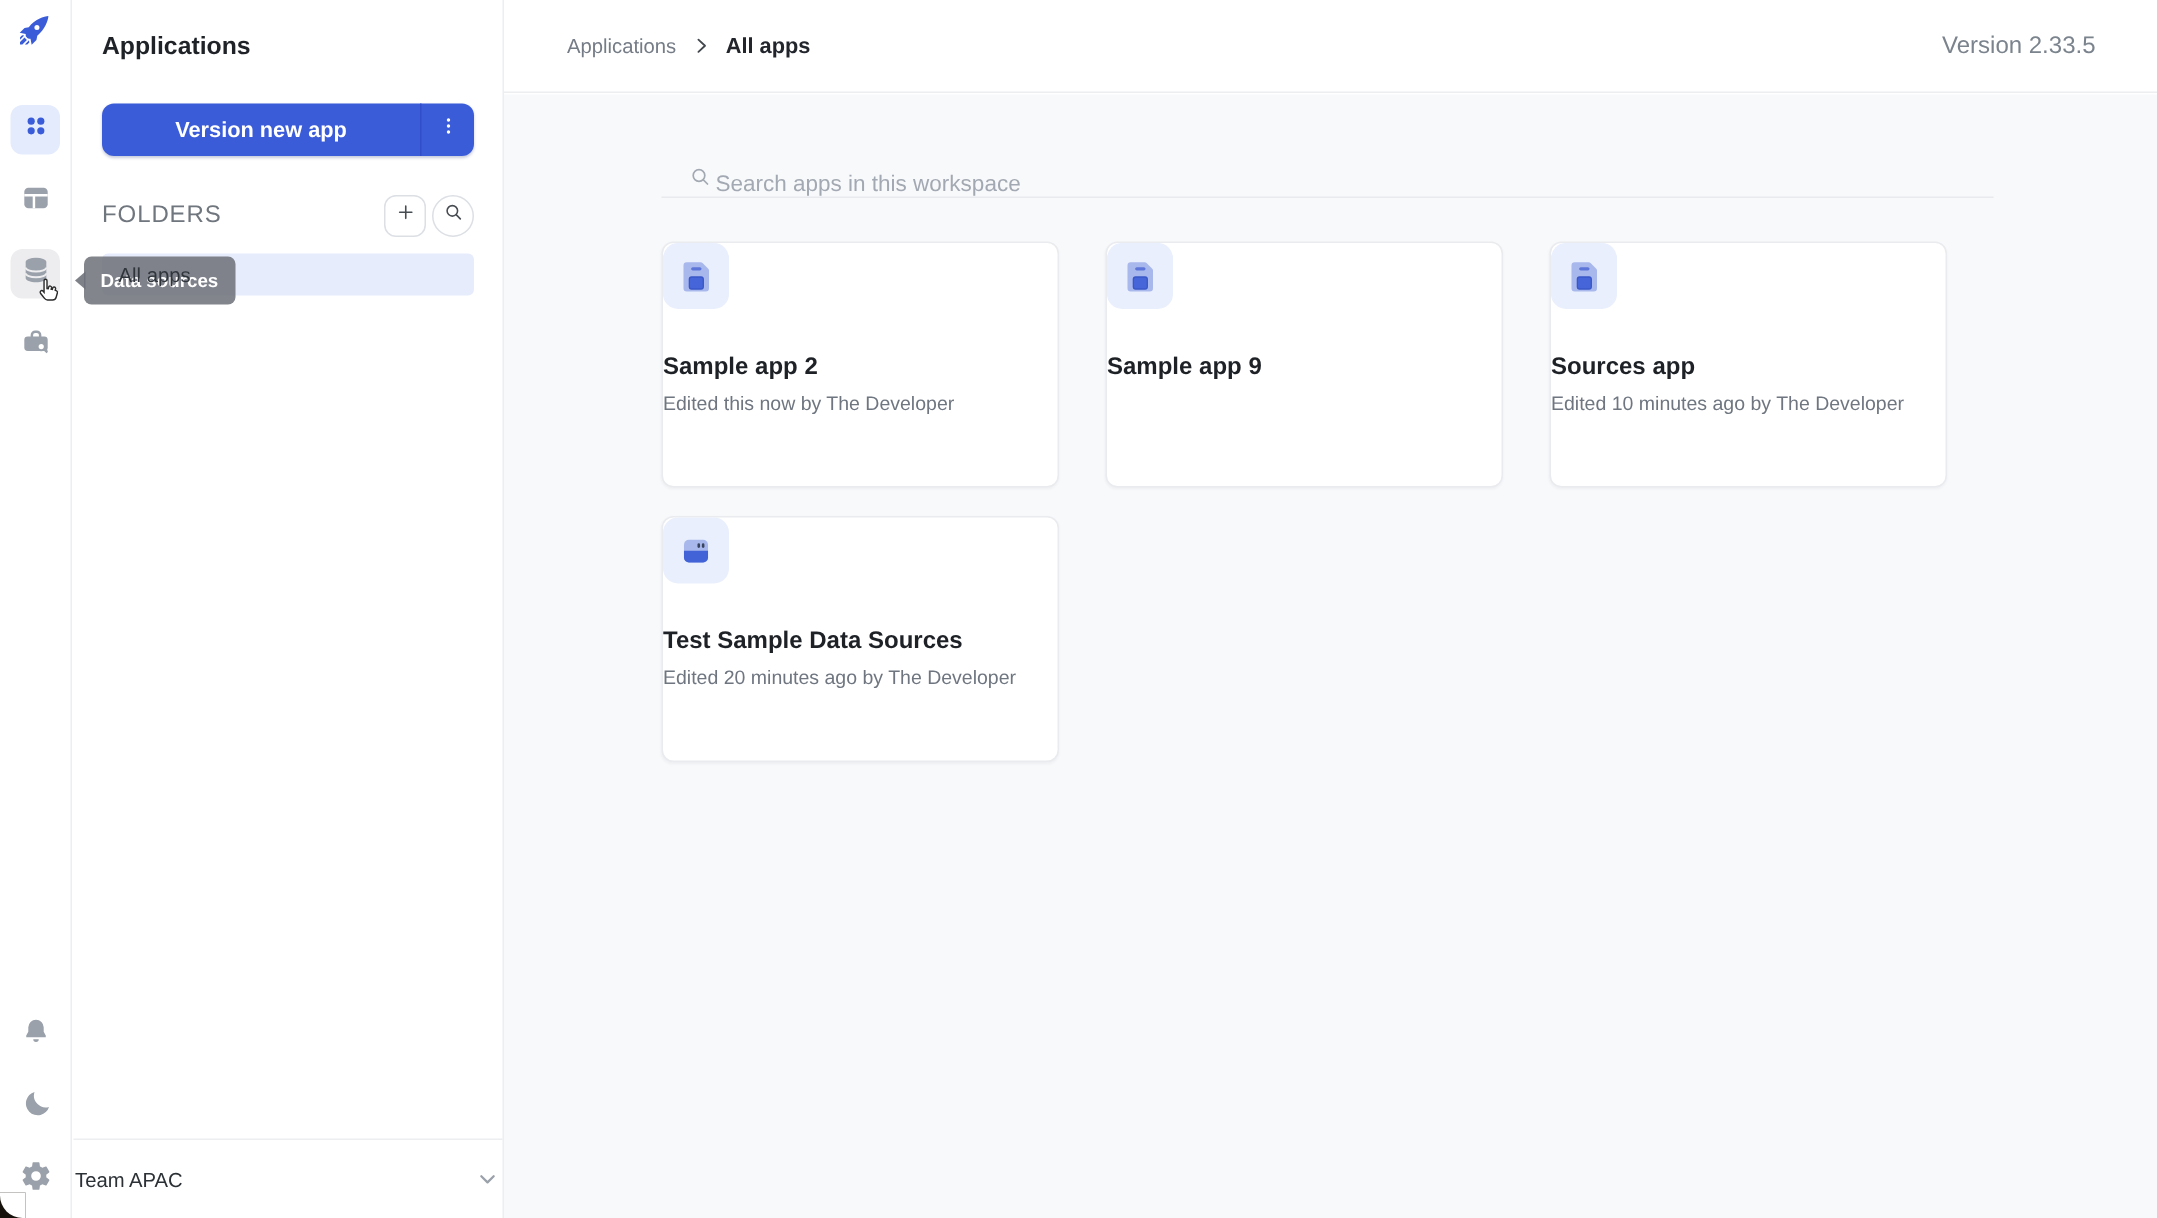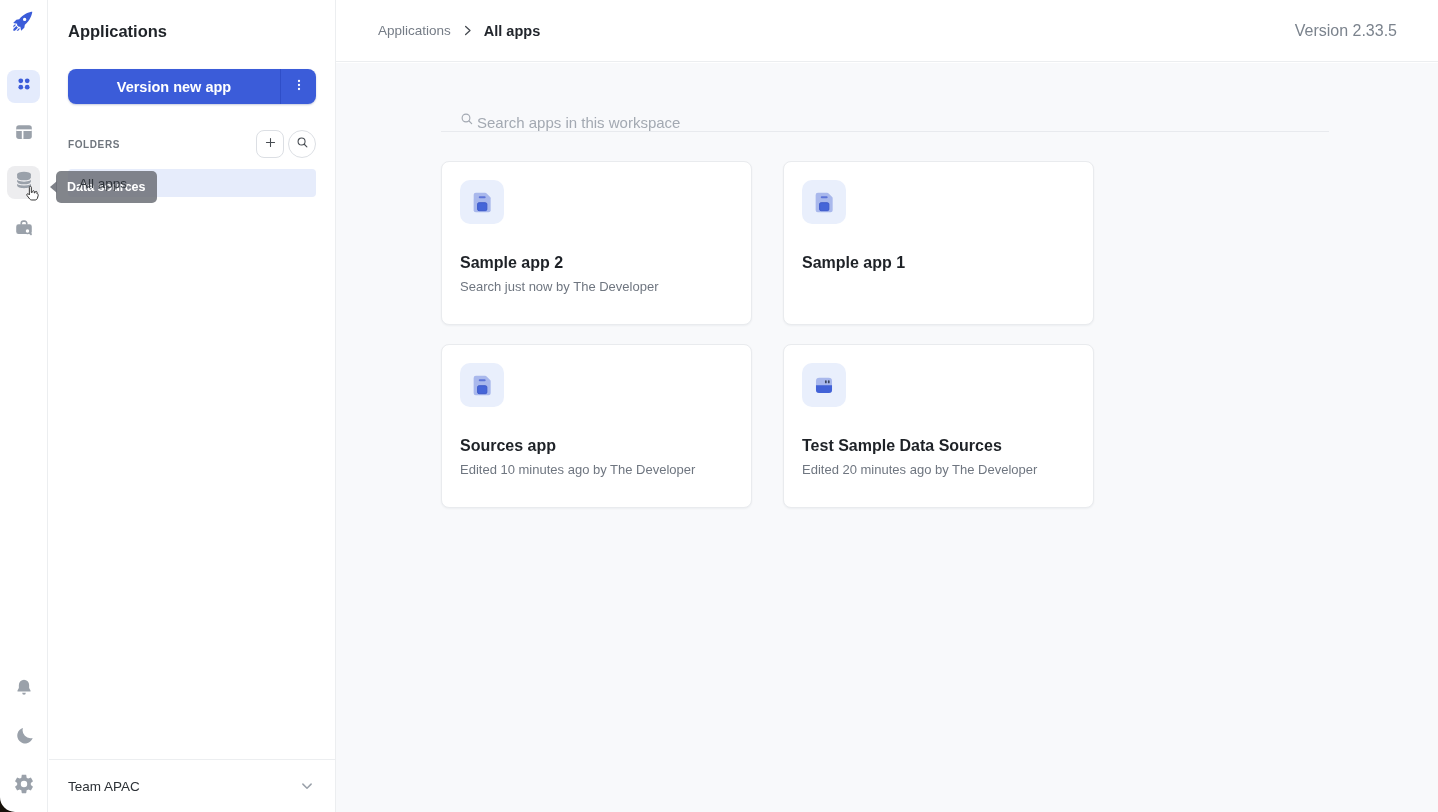--- a/index.html
+++ b/index.html
@@ -24,57 +24,57 @@
   .sb-title { position:absolute; left:19px; top:22px; font-size:16.5px; font-weight:bold; color:#1f2328; }
   .create-btn { position:absolute; left:19px; top:69px; width:248px; height:35px; border-radius:8px;
                 background:#3b5cd9; display:flex; align-items:stretch; cursor:pointer;
                 box-shadow:0 1px 2px rgba(30,50,120,.25); }
   .create-btn-main { flex:1; display:flex; align-items:center; justify-content:center;
                      color:#fff; font-size:14.5px; font-weight:bold; }
   .create-btn-divider { width:1px; background:#2f4ec8; margin:0; }
   .create-btn-more { width:35px; display:flex; align-items:center; justify-content:center; cursor:pointer; }
   .folders-row { position:absolute; left:19px; top:130px; width:248px; height:28px;
                  display:flex; align-items:center; }
-  .folders-label { font-size:10px; font-weight:bold; letter-spacing:.6px; color:#70767e; }
+  .folders-label { font-size:16px; font-weight:normal; letter-spacing:.6px; color:#70767e; }
   .folders-actions { margin-left:auto; display:flex; gap:4px; }
   .mini-btn { width:28px; height:28px; background:#fff; border:1px solid #dcdfe4;
               display:flex; align-items:center; justify-content:center; cursor:pointer; }
   .mini-btn.square { border-radius:8px; }
   .mini-btn.round  { border-radius:50%; }
   .folder-row { position:absolute; left:19px; top:169px; width:248px; height:28px; border-radius:4px;
                 background:#e6ecfb; display:flex; align-items:center; padding-left:11px; cursor:pointer; }
   .folder-row > span { position:relative; z-index:3; font-size:13.5px; color:#30353b; }
   .tooltip { position:absolute; left:7px; top:171px; height:25px; z-index:2; border-radius:5px;
              background:rgba(108,112,119,.85); color:#fff; font-size:12.5px;
              display:flex; align-items:center; padding:16px 11px; white-space:nowrap;font-weight:bold; }
   .tooltip::before { content:""; position:absolute; left:-6px; top:50%; transform:translateY(-50%);
              border-top:6px solid transparent; border-bottom:6px solid transparent;
              border-right:7px solid rgba(108,112,119,.88); }
   .team-row { position:absolute; left:0; right:0; bottom:0; height:53px; border-top:1px solid #eceef0;
-              display:flex; align-items:center; padding:0 19px; cursor:pointer; }
+              display:flex; align-items:center; padding:0 1px; cursor:pointer; }
   .team-name { font-size:13.5px; color:#2c3136; }
   .team-chevron { margin-left:auto; display:flex; }
   
   .main { position:absolute; left:336px; top:0; right:0; bottom:0; }
   .topbar { height:62px; background:#fff; border-bottom:1px solid #eceef0;
             display:flex; align-items:center; padding:0 41px 0 42px; }
   .crumb-root { font-size:13.5px; color:#757c86; cursor:pointer; }
   .crumb-sep { display:flex; margin:0 9px; }
   .crumb-current { font-size:14.5px; font-weight:bold; color:#22262c; }
   .version { margin-left:auto; font-size:16px; color:#7b838d; }
   .content { position:absolute; top:63px; left:0; right:0; bottom:0; background:#f8f9fb;
              padding:30px 0 0 105px; }
   .searchbar { width:888px; height:39px; border-bottom:1px solid #e8eaee;
                display:flex; align-items:flex-end; gap:2px; padding-left:18px; }
   .searchbar input { border:none; background:transparent; outline:none; font-size:15px;
                      color:#3c4148; width:500px; font-family:"Liberation Sans", sans-serif; }
   .searchbar input::placeholder { color:#a3a9b2; }
   .cards { width:920px; margin-top:29px; display:flex; flex-wrap:wrap; gap:19px 31px; }
-  .card { width:311px; height:164px; background:#fff; border:1px solid #e9ebee; border-radius:8px;
-          box-shadow:0 1px 2px rgba(25,35,60,.05); padding:18px; cursor:pointer; }
+  .card { width:265px; height:164px; background:#fff; border:1px solid #e9ebee; border-radius:8px;
+          box-shadow:0 1px 2px rgba(25,35,60,.05); cursor:pointer; }
   .tile { width:44px; height:44px; border-radius:10px; background:#e9effc;
           display:flex; align-items:center; justify-content:center; }
   .card-title { margin-top:30px; font-size:16px; font-weight:bold; color:#1e2227; }
   .card-meta  { margin-top:7px; font-size:13px; color:#6f7680; }
   .card svg[data-icon] { display:none; }
   
   .cursor { position:absolute; left:22px; top:183px; z-index:9; }
   .corner { position:absolute; left:0; bottom:0; width:17px; height:17px; background:#17110b; z-index:8; }
   .corner::after { content:""; position:absolute; inset:0; background:#fff; border-bottom-left-radius:15px; }
   .g { fill:#9aa1aa; }
@@ -255,33 +255,33 @@
   <div class="card">
     <div class="tile">
       <svg data-icon="app-icon" width="26" height="26" viewBox="0 0 24 24" style="display: block;">
         <path d="M6.3 3.5h8.6c.42 0 .83.17 1.13.47l3.5 3.5c.3.3.47.7.47 1.13v10.9a2 2 0 0 1-2 2H6.3a2 2 0 0 1-2-2v-14a2 2 0 0 1 2-2z" fill="#a9b8ec"></path>
         <rect x="9" y="6.6" width="6.4" height="2" rx="1" fill="#5d74d8"></rect>
         <rect x="7.9" y="12.6" width="8.6" height="7.4" rx="1.4" fill="#4565d8" stroke="#3a57c8" stroke-width="0.8"></rect>
       </svg>
 
     </div>
     <div class="card-title">Sample app 2</div>
-    <div class="card-meta">Search just now by The Developer</div>
+    <div class="card-meta">Edited this now by The Developer</div>
   </div>
 
   <div class="card">
     <div class="tile">
       <svg data-icon="app-icon" width="26" height="26" viewBox="0 0 24 24" style="display: block;">
         <path d="M6.3 3.5h8.6c.42 0 .83.17 1.13.47l3.5 3.5c.3.3.47.7.47 1.13v10.9a2 2 0 0 1-2 2H6.3a2 2 0 0 1-2-2v-14a2 2 0 0 1 2-2z" fill="#a9b8ec"></path>
         <rect x="9" y="6.6" width="6.4" height="2" rx="1" fill="#5d74d8"></rect>
         <rect x="7.9" y="12.6" width="8.6" height="7.4" rx="1.4" fill="#4565d8" stroke="#3a57c8" stroke-width="0.8"></rect>
       </svg>
 
     </div>
-    <div class="card-title">Sample app 1</div>
+    <div class="card-title">Sample app 9</div>
   </div>
 
   <div class="card">
     <div class="tile">
       <svg data-icon="app-icon" width="26" height="26" viewBox="0 0 24 24" style="display: block;">
         <path d="M6.3 3.5h8.6c.42 0 .83.17 1.13.47l3.5 3.5c.3.3.47.7.47 1.13v10.9a2 2 0 0 1-2 2H6.3a2 2 0 0 1-2-2v-14a2 2 0 0 1 2-2z" fill="#a9b8ec"></path>
         <rect x="9" y="6.6" width="6.4" height="2" rx="1" fill="#5d74d8"></rect>
         <rect x="7.9" y="12.6" width="8.6" height="7.4" rx="1.4" fill="#4565d8" stroke="#3a57c8" stroke-width="0.8"></rect>
       </svg>
 

